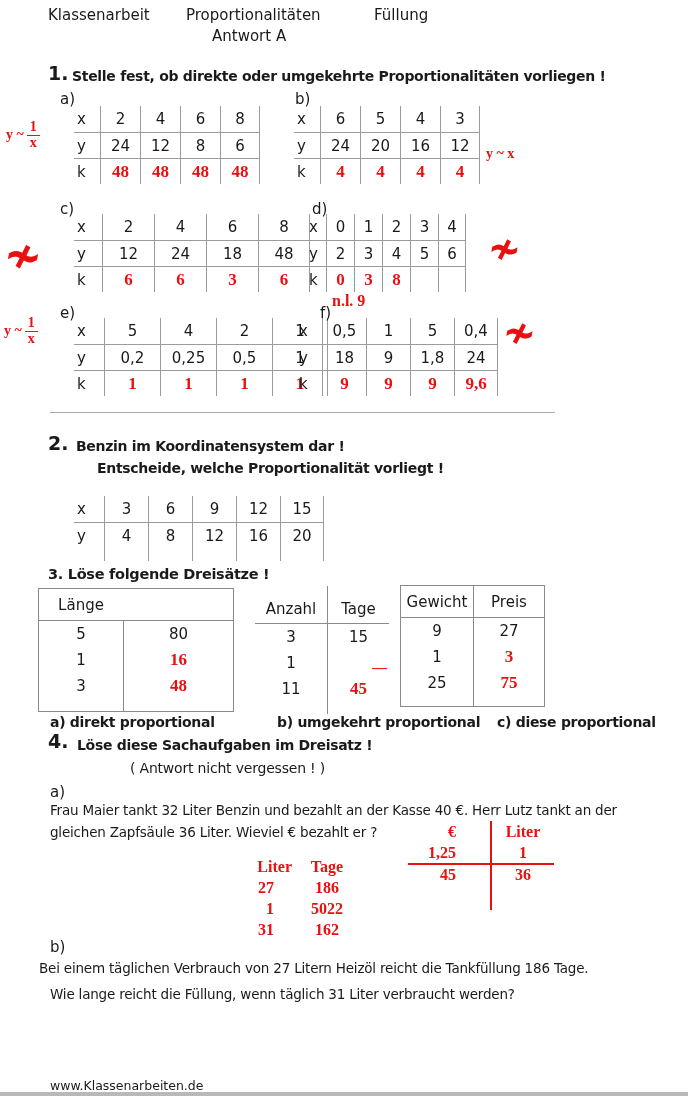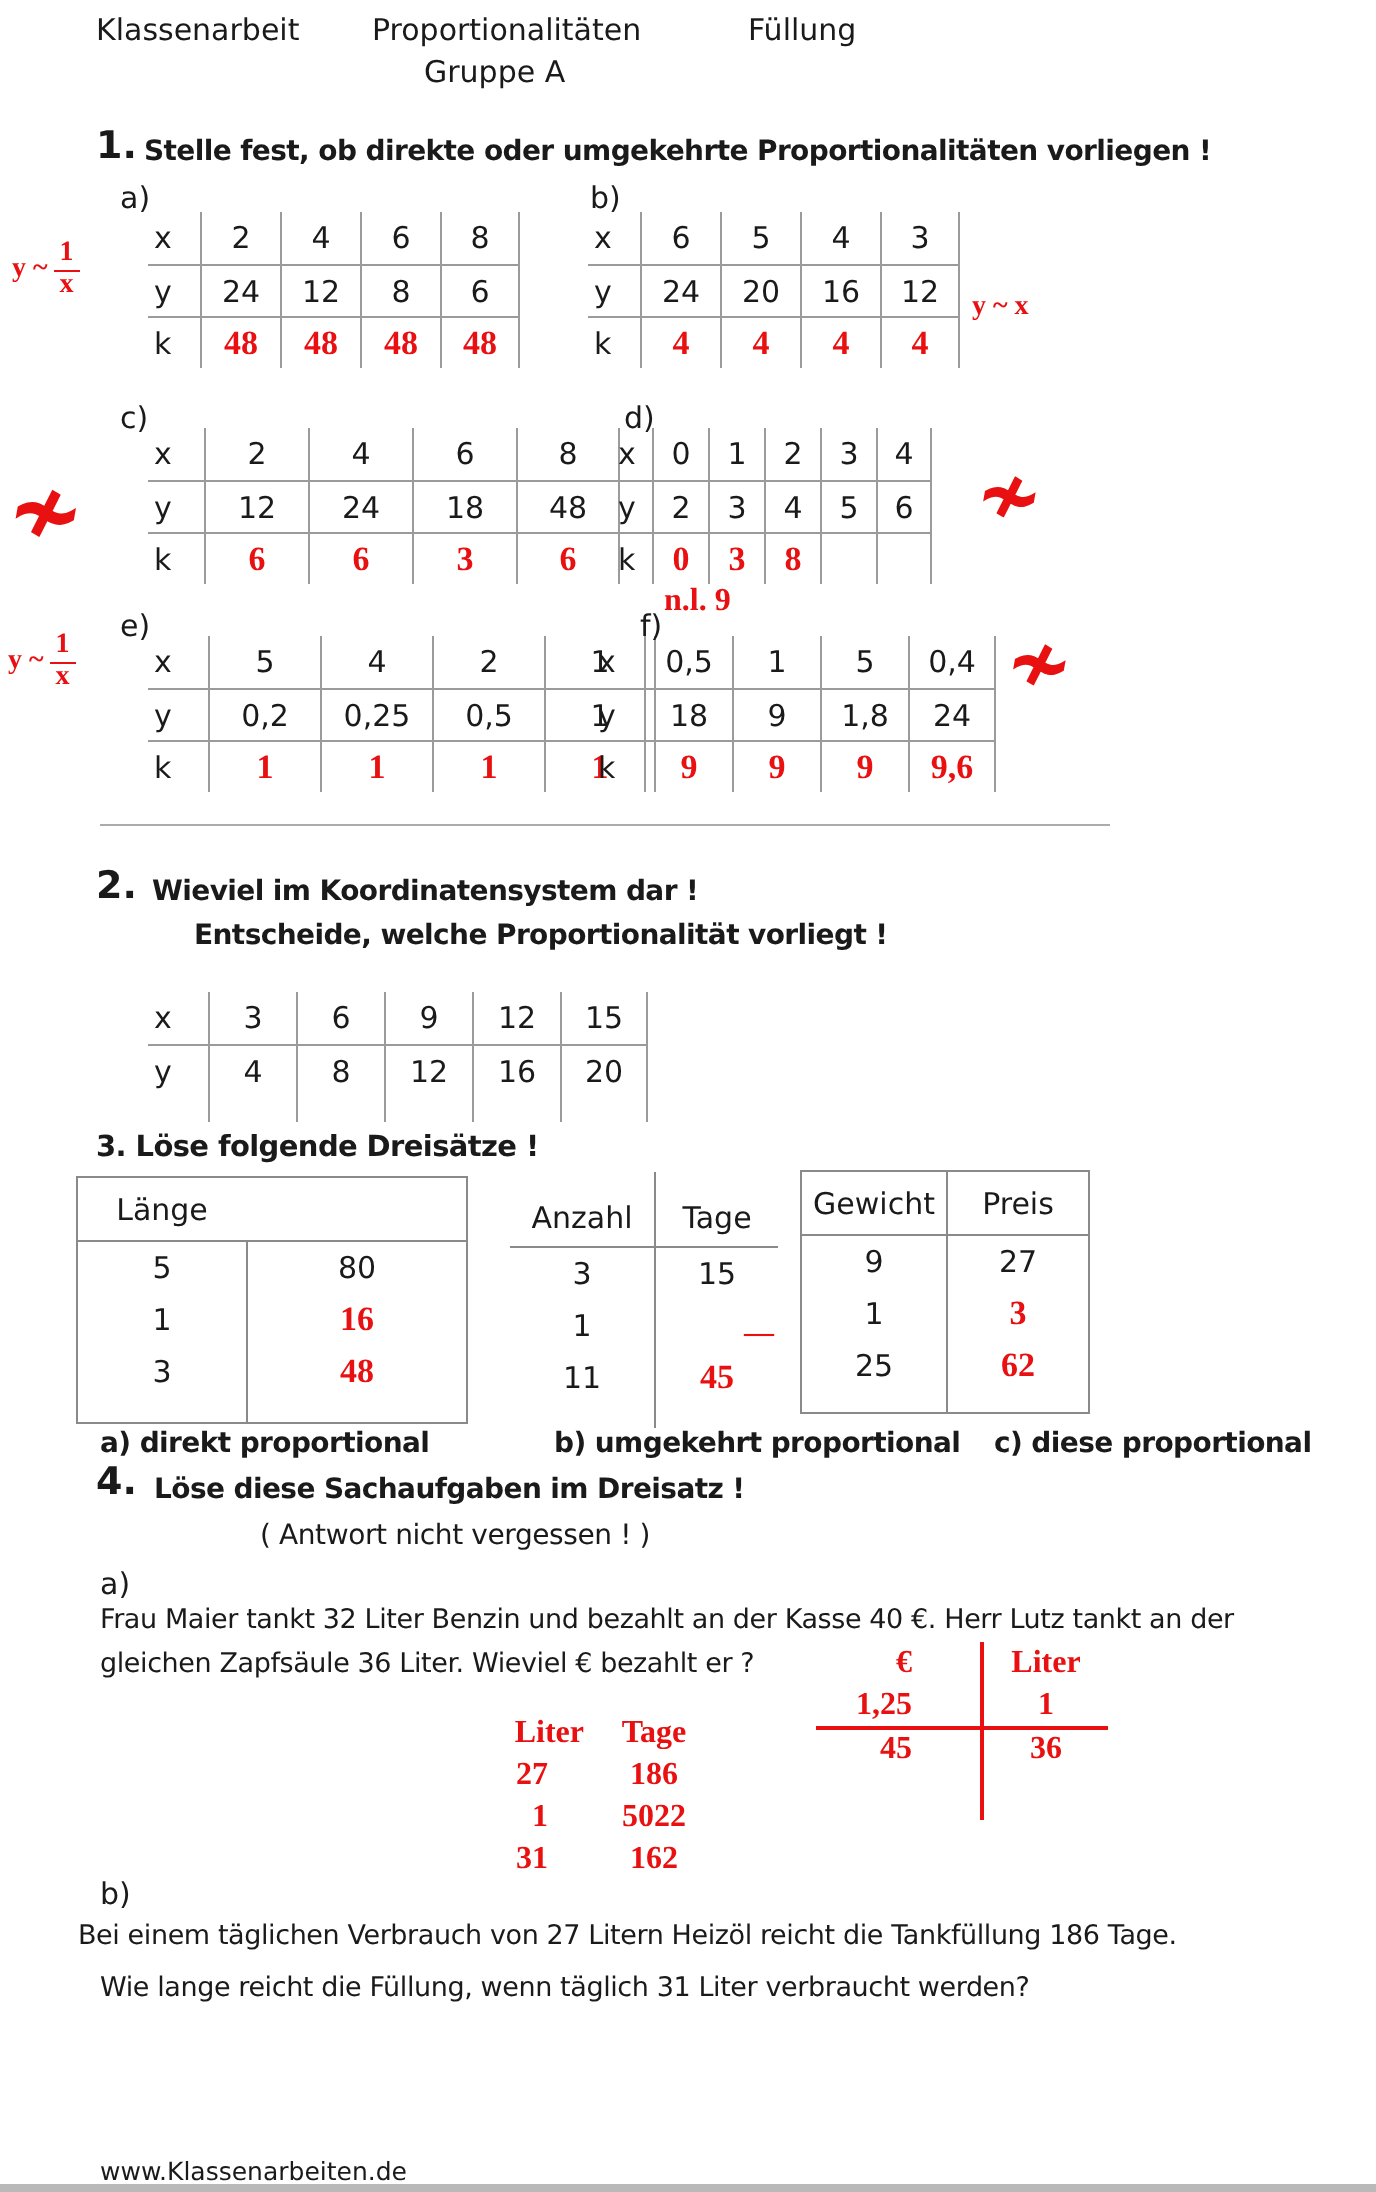--- a/index.html
+++ b/index.html
@@ -73,21 +73,21 @@
 
   .sep{position:absolute;background:#ababab;height:1px}
   .bottom-strip{position:absolute;left:0;top:1092px;width:688px;height:4px;background:#b9b9b9}
 </style>
 </head>
 <body>
 
 <div class="abs b" style="left:48px;top:6px;font-size:15px">Klassenarbeit</div>
 <div class="abs" style="left:186px;top:6px;font-size:15px">Proportionalitäten</div>
 <div class="abs" style="left:374px;top:6px;font-size:15px">Füllung</div>
-<div class="abs" style="left:212px;top:27px;font-size:15px">Gruppe A</div>
+<div class="abs" style="left:212px;top:27px;font-size:15px">Antwort A</div>
 
 <div class="abs big" style="left:48px;top:62px">1.</div>
 <div class="abs h" style="left:72px;top:68px">Stelle fest, ob direkte oder umgekehrte Proportionalitäten vorliegen !</div>
 
 <div class="abs tbl-label" style="left:60px;top:90px">a)</div>
 <div class="mt ta" style="left:74px;top:106px">
   <div class="r">
     <span class="lab">x</span>
     <span class="c">2</span>
     <span class="c">4</span>
@@ -253,21 +253,21 @@
     <span class="c kv">9</span>
     <span class="c kv">9</span>
     <span class="c kv">9,6</span>
   </div>
 </div>
 <div class="ann notp" style="left:503px;top:312px;font-size:40px">≁</div>
 
 <div class="sep" style="left:50px;top:412px;width:505px"></div>
 
 <div class="abs big" style="left:48px;top:432px">2.</div>
-<div class="abs h" style="left:76px;top:438px">Wieviel im Koordinatensystem dar !</div>
+<div class="abs h" style="left:76px;top:438px">Benzin im Koordinatensystem dar !</div>
 <div class="abs h" style="left:97px;top:460px">Entscheide, welche Proportionalität vorliegt !</div>
 
 <div class="mt t2" style="left:74px;top:496px">
   <div class="r">
     <span class="lab">x</span>
     <span class="c">3</span>
     <span class="c">6</span>
     <span class="c">9</span>
     <span class="c">12</span>
     <span class="c">15</span>
@@ -349,21 +349,21 @@
   <div class="rw">
     <span class="cA">9</span>
     <span class="cB">27</span>
   </div>
   <div class="rw">
     <span class="cA">1</span>
     <span class="cB redv">3</span>
   </div>
   <div class="rw">
     <span class="cA">25</span>
-    <span class="cB redv">62</span>
+    <span class="cB redv">75</span>
   </div>
   <div class="pad" style="height:10px">
       <span class="cA"></span>
       <span class="cB"></span>
     </div>
 </div>
 
 <div class="abs h" style="left:50px;top:714px">a)  direkt proportional</div>
 <div class="abs h" style="left:277px;top:714px">b)  umgekehrt proportional</div>
 <div class="abs h" style="left:497px;top:714px">c)  diese proportional</div>

